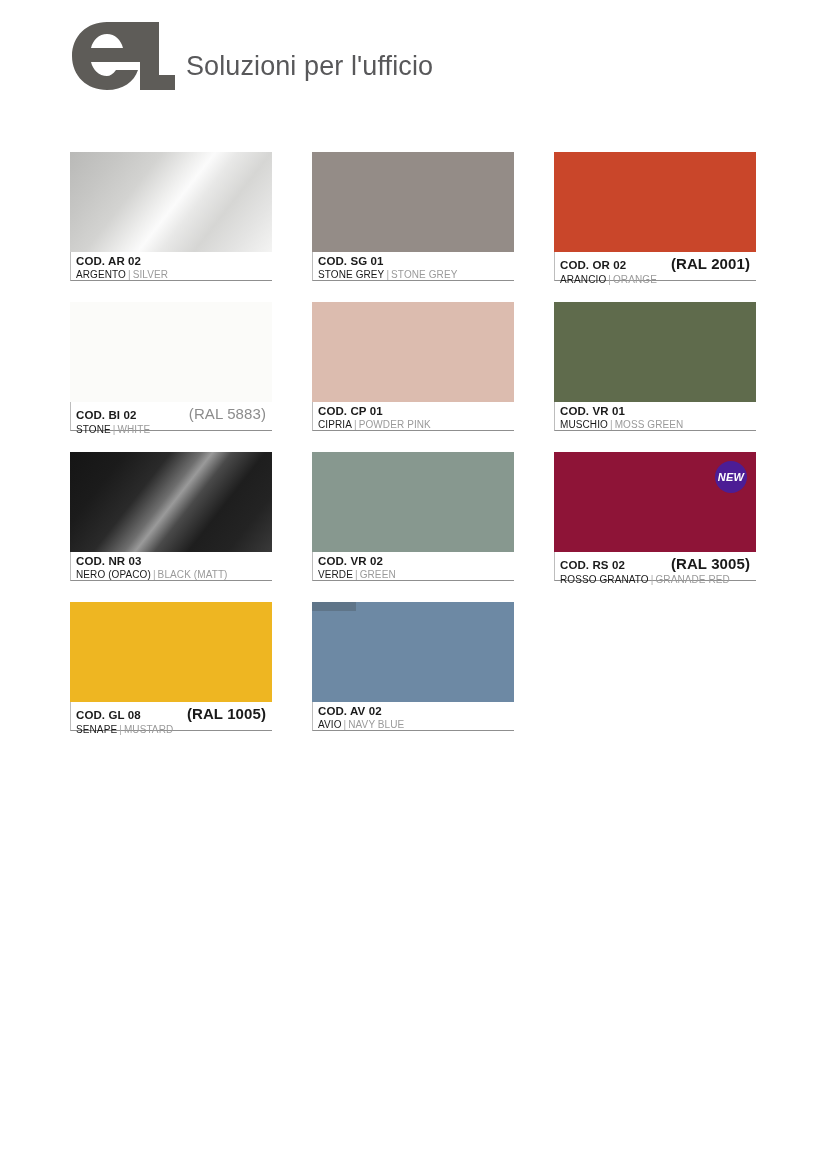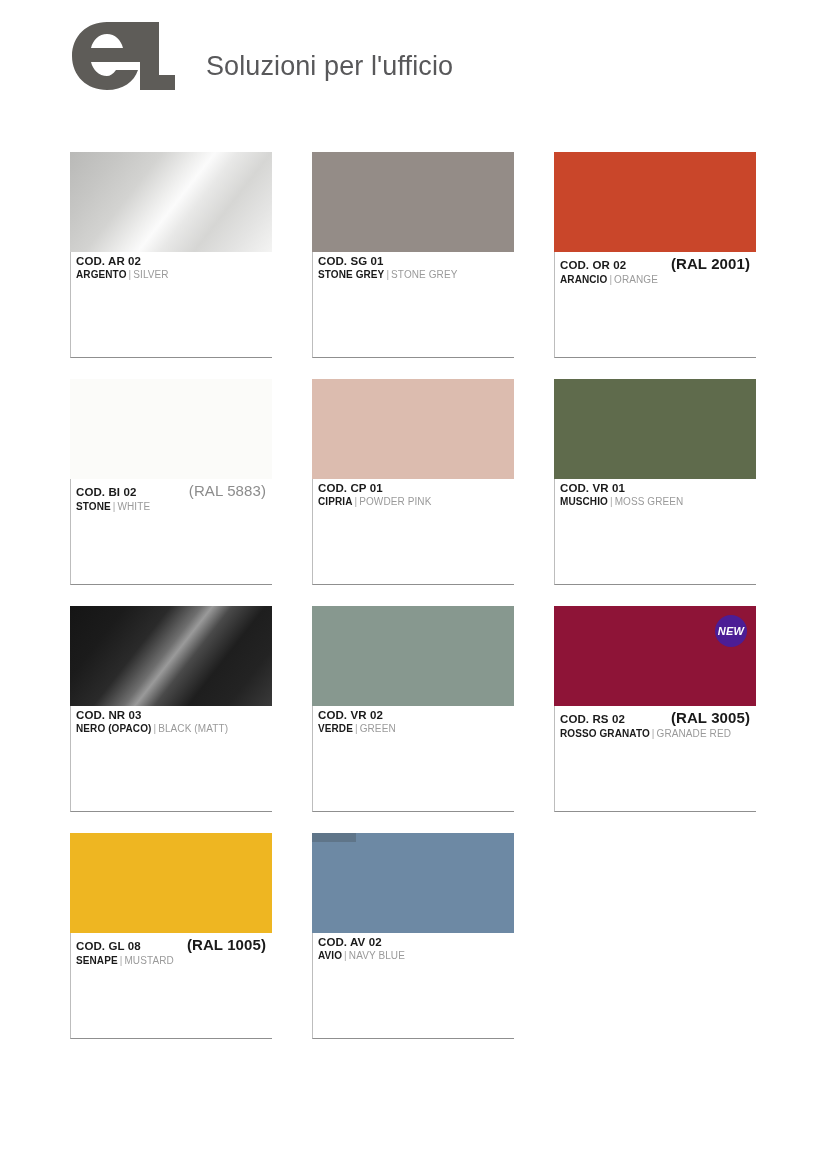--- a/index.html
+++ b/index.html
@@ -18,21 +18,20 @@
   }
 
   
   #header {
     position: absolute;
     left: 70px;
     top: 12px;
     height: 80px;
     display: flex;
     align-items: flex-end;
-    gap: 20px;
   }
   #logo-mark {
     width: 106px;
     height: 72px;
     position: relative;
     flex: 0 0 auto;
   }
   #logo-mark svg { display: block; }
   #logo-tagline {
     font-family: "Liberation Sans", sans-serif;
@@ -55,21 +54,21 @@
     display: flex;
     margin-bottom: 21px;
   }
   .card {
     width: 202px;
     margin-right: 40px;
     position: relative;
     box-sizing: border-box;
     border-left: 1px solid #bdbdbd;
     border-bottom: 1px solid #8f8f8f;
-    height: 206px;
+    height: 129px;
     background: #ffffff;
   }
   .card:last-child { margin-right: 0; }
   .card.empty {
     border: none;
     background: transparent;
   }
 
   .swatch {
     position: relative;
@@ -130,21 +129,21 @@
   .ral.muted { color: #8c8c8c; font-weight: normal; }
   .ral:empty { display: none; }
 
   .line-name {
     margin-top: 2px;
     font-size: 10px;
     white-space: nowrap;
     letter-spacing: 0.1px;
   }
   .name-it {
-    font-weight: bold;
+    font-weight: normal;
     color: #1a1a1a;
   }
   .sep {
     color: #a8a8a8;
     padding: 0 2px;
   }
   .name-en {
     color: #9a9a9a;
   }
 </style>

